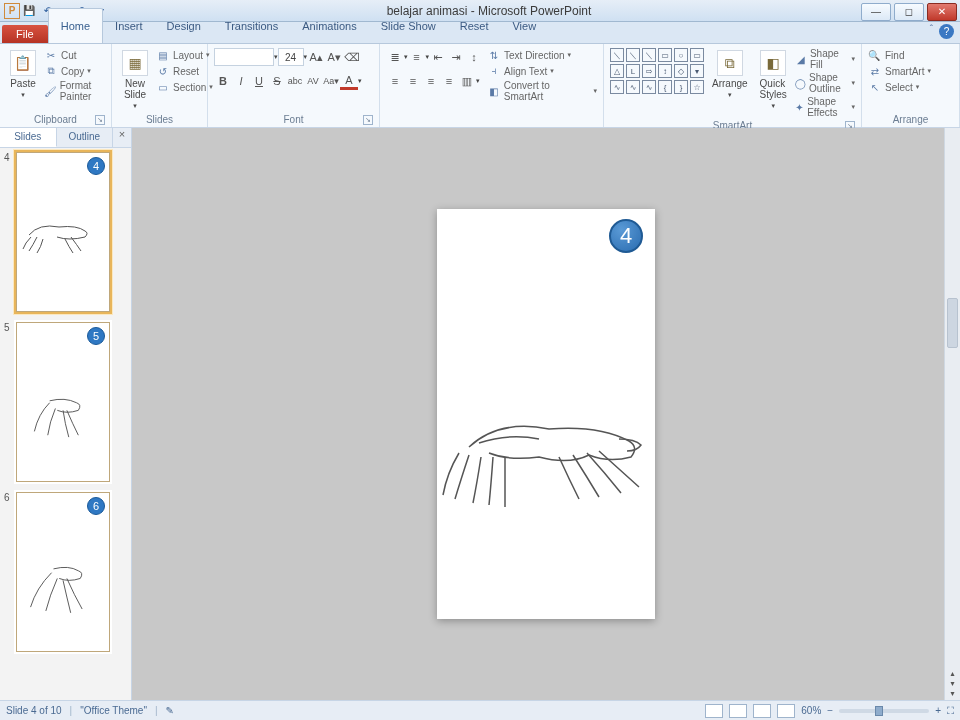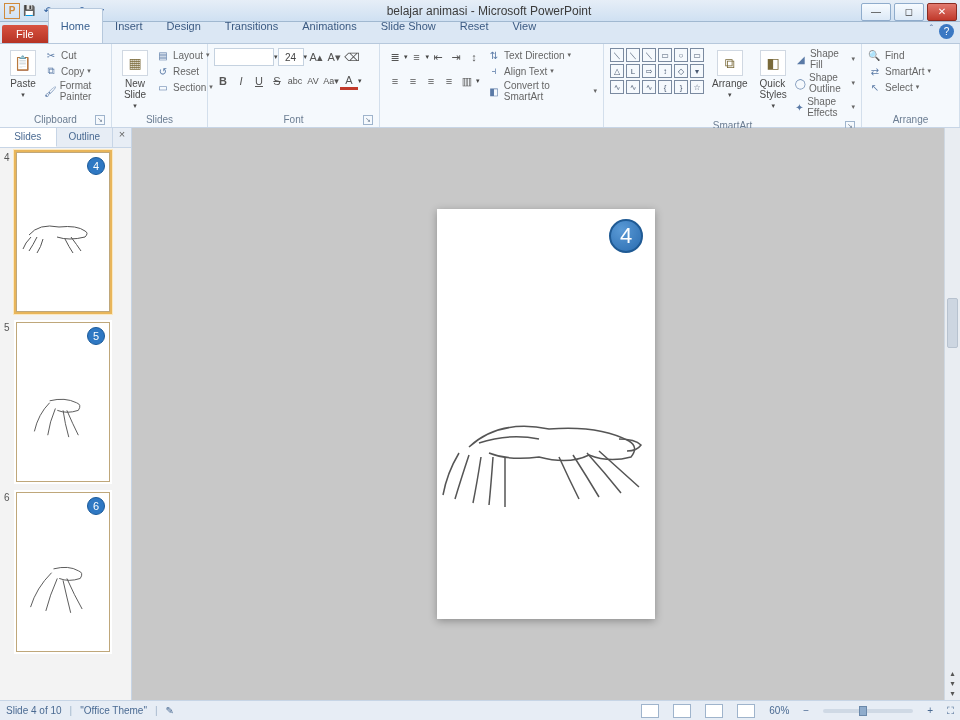--- a/index.html
+++ b/index.html
@@ -64,21 +64,21 @@
   .slide { width:218px; height:410px; background:#fff; box-shadow:0 2px 8px rgba(0,0,0,.3); position:relative;}
   .slide .badge { position:absolute; top:10px; right:12px; width:34px; height:34px; border-radius:50%; background:radial-gradient(circle at 35% 30%,#5a9ad6,#2a6cb0); color:#fff; font-size:22px; display:flex; align-items:center; justify-content:center; border:2px solid #1f5a94;}
   .slide svg.bird { position:absolute; left:2px; top:190px; width:214px; height:120px;}
   .editor .vscroll{ width:16px; position:absolute; right:0; top:0; bottom:0; background:#e9edf2; border-left:1px solid #cfd8e2;}
   .editor .vscroll .bar{ position:absolute; left:2px; right:2px; top:170px; height:50px; background:#cdd6e1; border:1px solid #b7c2cf; border-radius:2px;}
   .editor .vscroll .btm{ position:absolute; bottom:2px; left:0; right:0; display:flex; flex-direction:column; align-items:center; gap:1px; font-size:8px; color:#555;}
 
   
   .status { position:absolute; bottom:0; left:0; right:0; height:20px; background:#e7edf5; border-top:1px solid #c7d5e6; display:flex; align-items:center; font-size:10px; color:#4a6a92; gap:8px; padding:0 6px;}
   .status .sep{ color:#a0b4ca;}
-  .status .right{ margin-left:auto; display:flex; align-items:center; gap:14px;}
+  .status .right{ margin-left:auto; display:flex; align-items:center; gap:6px;}
   .viewbtn{ width:18px; height:14px; border:1px solid #9fb4cc; background:#fff;}
   .zoomtrack{ width:90px; height:4px; background:#cfd9e5; position:relative; border-radius:2px;}
   .zoomtrack .knob{ position:absolute; left:40%; top:-3px; width:8px; height:10px; background:#8faccc; border:1px solid #6a88aa;}
 </style>
 </head>
 <body>
 
 <div class="titlebar">
   <div class="qat">
     <span class="box" style="border:1px solid #d08a3a;color:#d08a3a;font-weight:bold;">P</span>

